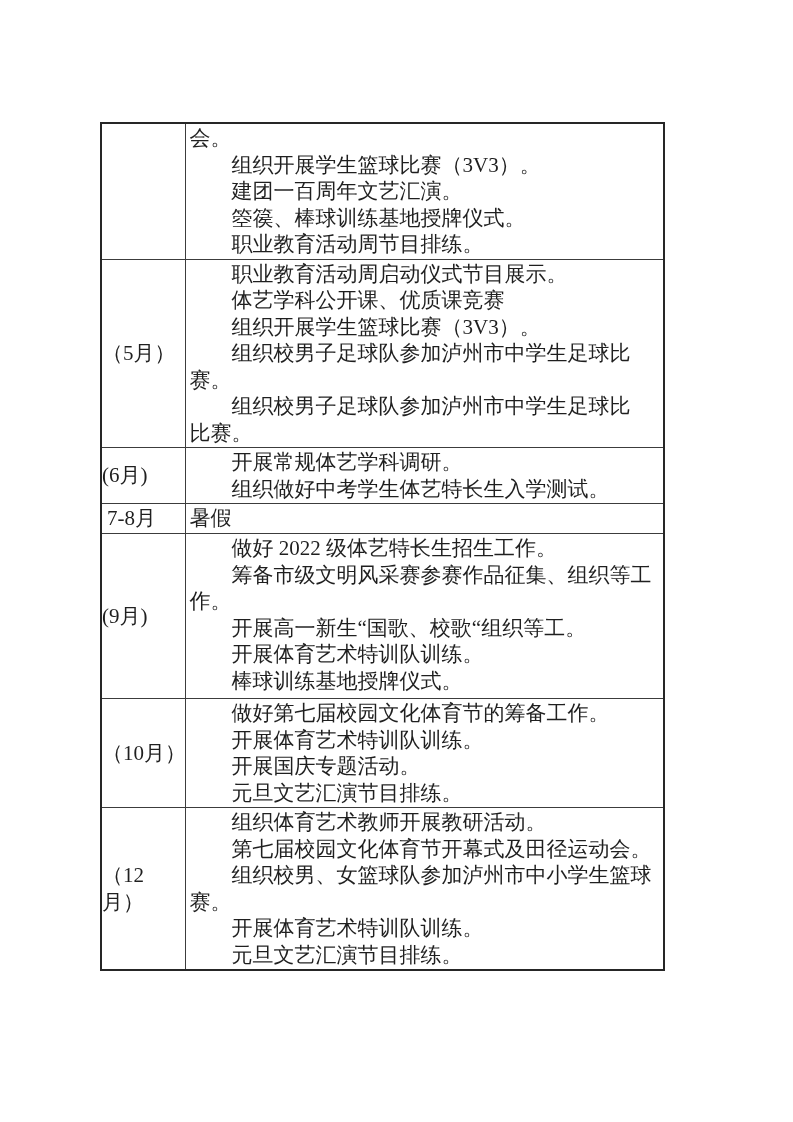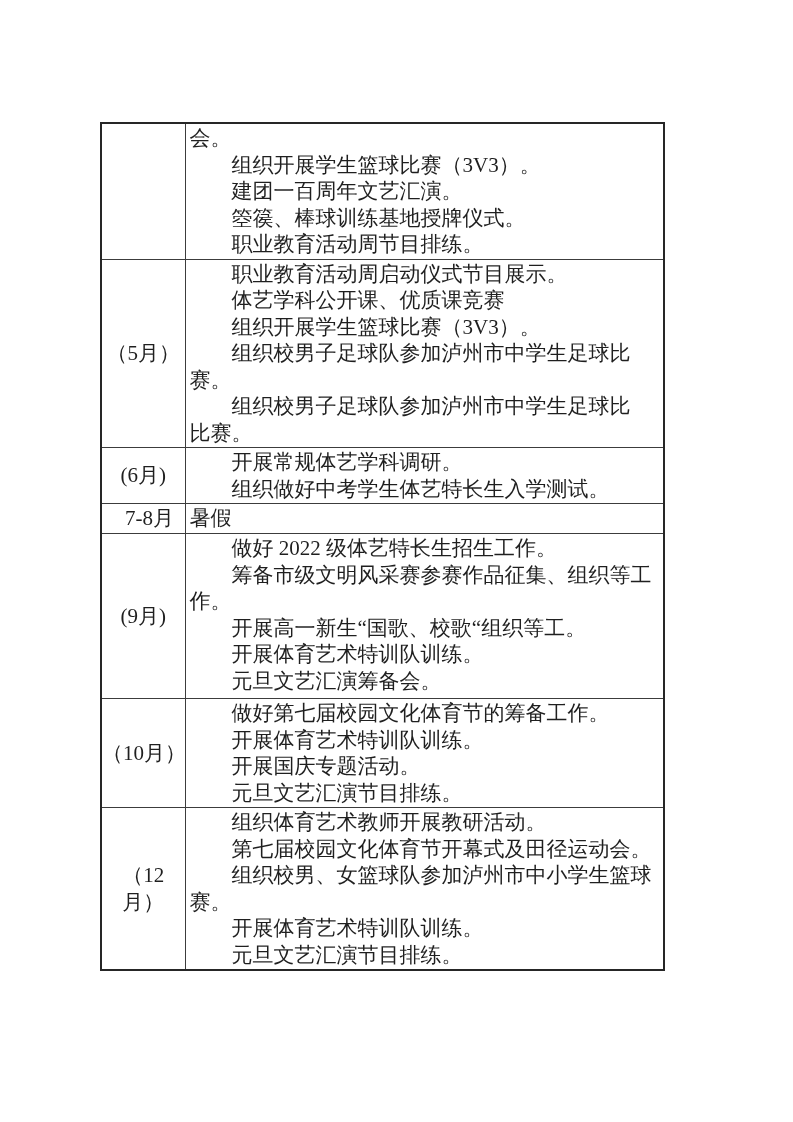--- a/index.html
+++ b/index.html
@@ -23,27 +23,26 @@
     border: 2px solid #262626;
   }
   col.col-month   { width: 84px; }
   col.col-content { width: 479px; }
   td {
     border: 1px solid #3c3c3c;
     padding: 0;
   }
   td.month-cell {
     vertical-align: middle;
-    text-align: center;
     font-size: 21px;
     line-height: 26.5px;
     overflow: visible;
     white-space: nowrap;
   }
-  td.month-cell.left { text-align: left; padding-left: 23px; }
+  td.month-cell.left { text-align: left; padding-left: 5px; }
   td.content-cell {
     vertical-align: top;
     padding: 1px 2px 1px 4px;
     overflow: visible;
   }
   .line {
     font-size: 21px;
     line-height: 26.5px;
     white-space: nowrap;
   }
@@ -112,21 +111,21 @@
         <tr>
           <td class="month-cell">
             <div class="month-line">(9月)</div>
           </td>
           <td class="content-cell">
             <div class="line indent">做好 2022 级体艺特长生招生工作。</div>
             <div class="line indent">筹备市级文明风采赛参赛作品征集、组织等工</div>
             <div class="line">作。</div>
             <div class="line indent">开展高一新生“国歌、校歌“组织等工。</div>
             <div class="line indent">开展体育艺术特训队训练。</div>
-            <div class="line indent">元旦文艺汇演筹备会。</div>
+            <div class="line indent">棒球训练基地授牌仪式。</div>
           </td>
         </tr>
         <tr>
           <td class="month-cell">
             <div class="month-line">（10月）</div>
           </td>
           <td class="content-cell">
             <div class="line indent">做好第七届校园文化体育节的筹备工作。</div>
             <div class="line indent">开展体育艺术特训队训练。</div>
             <div class="line indent">开展国庆专题活动。</div>

